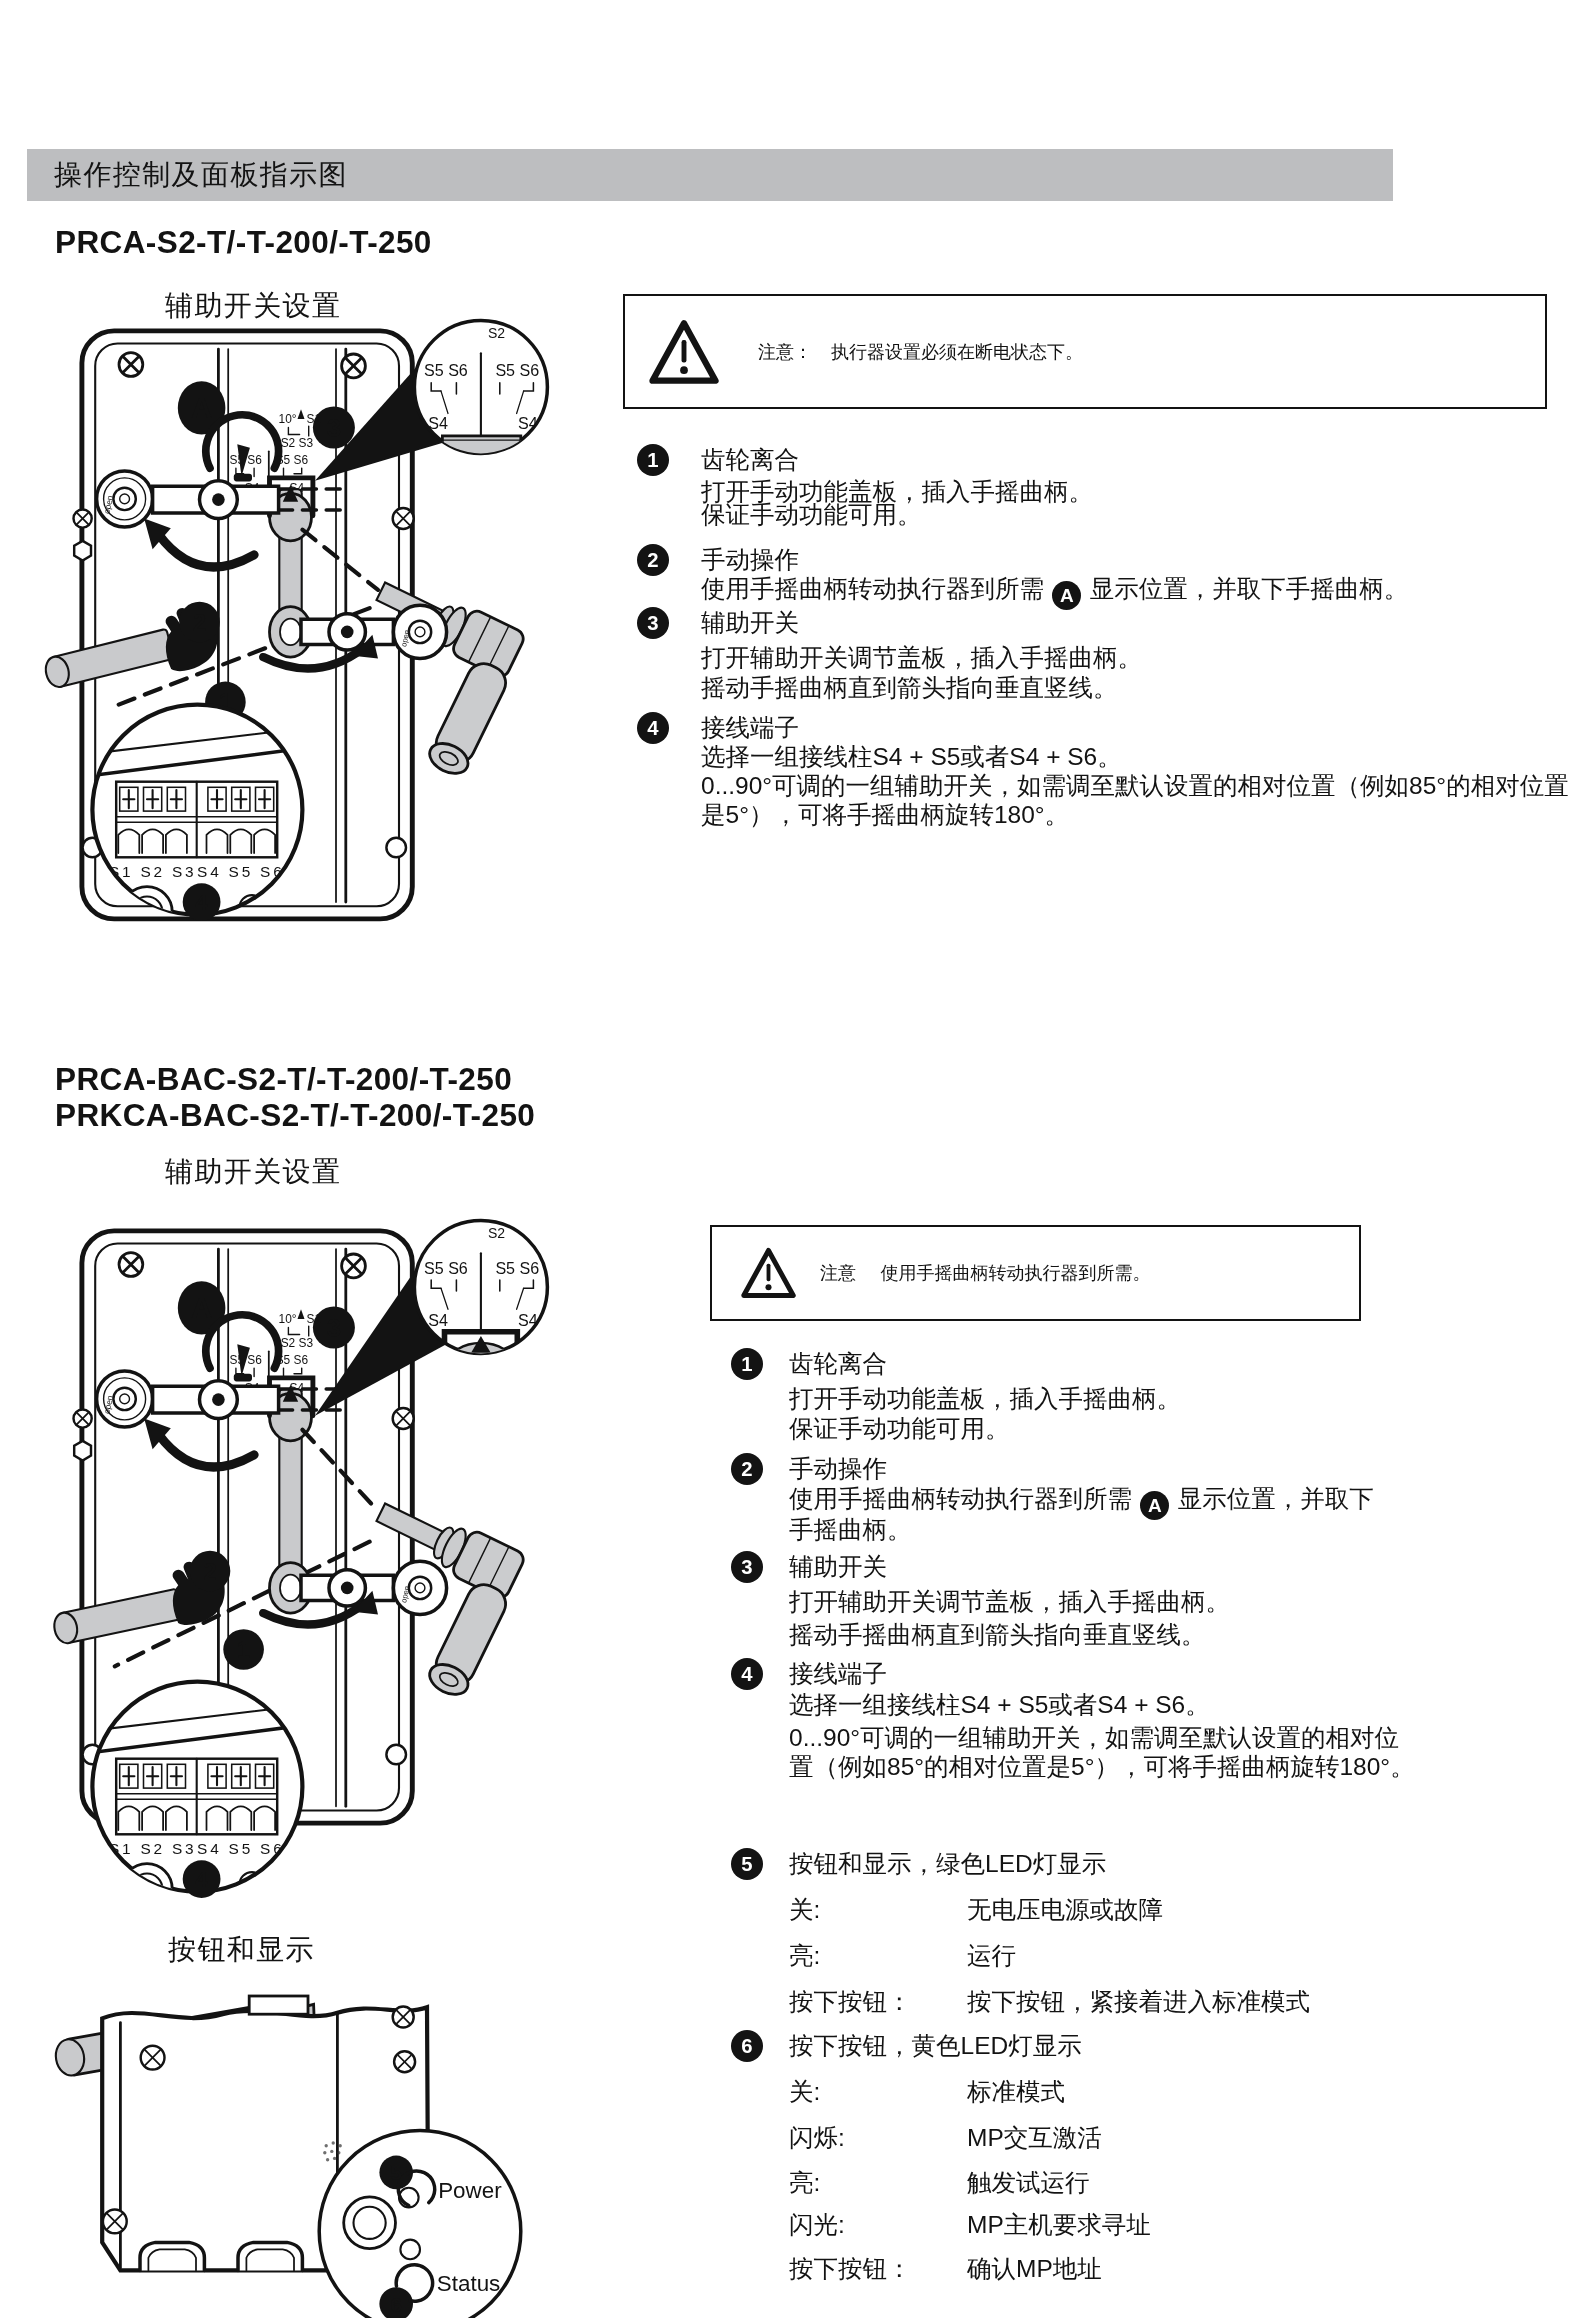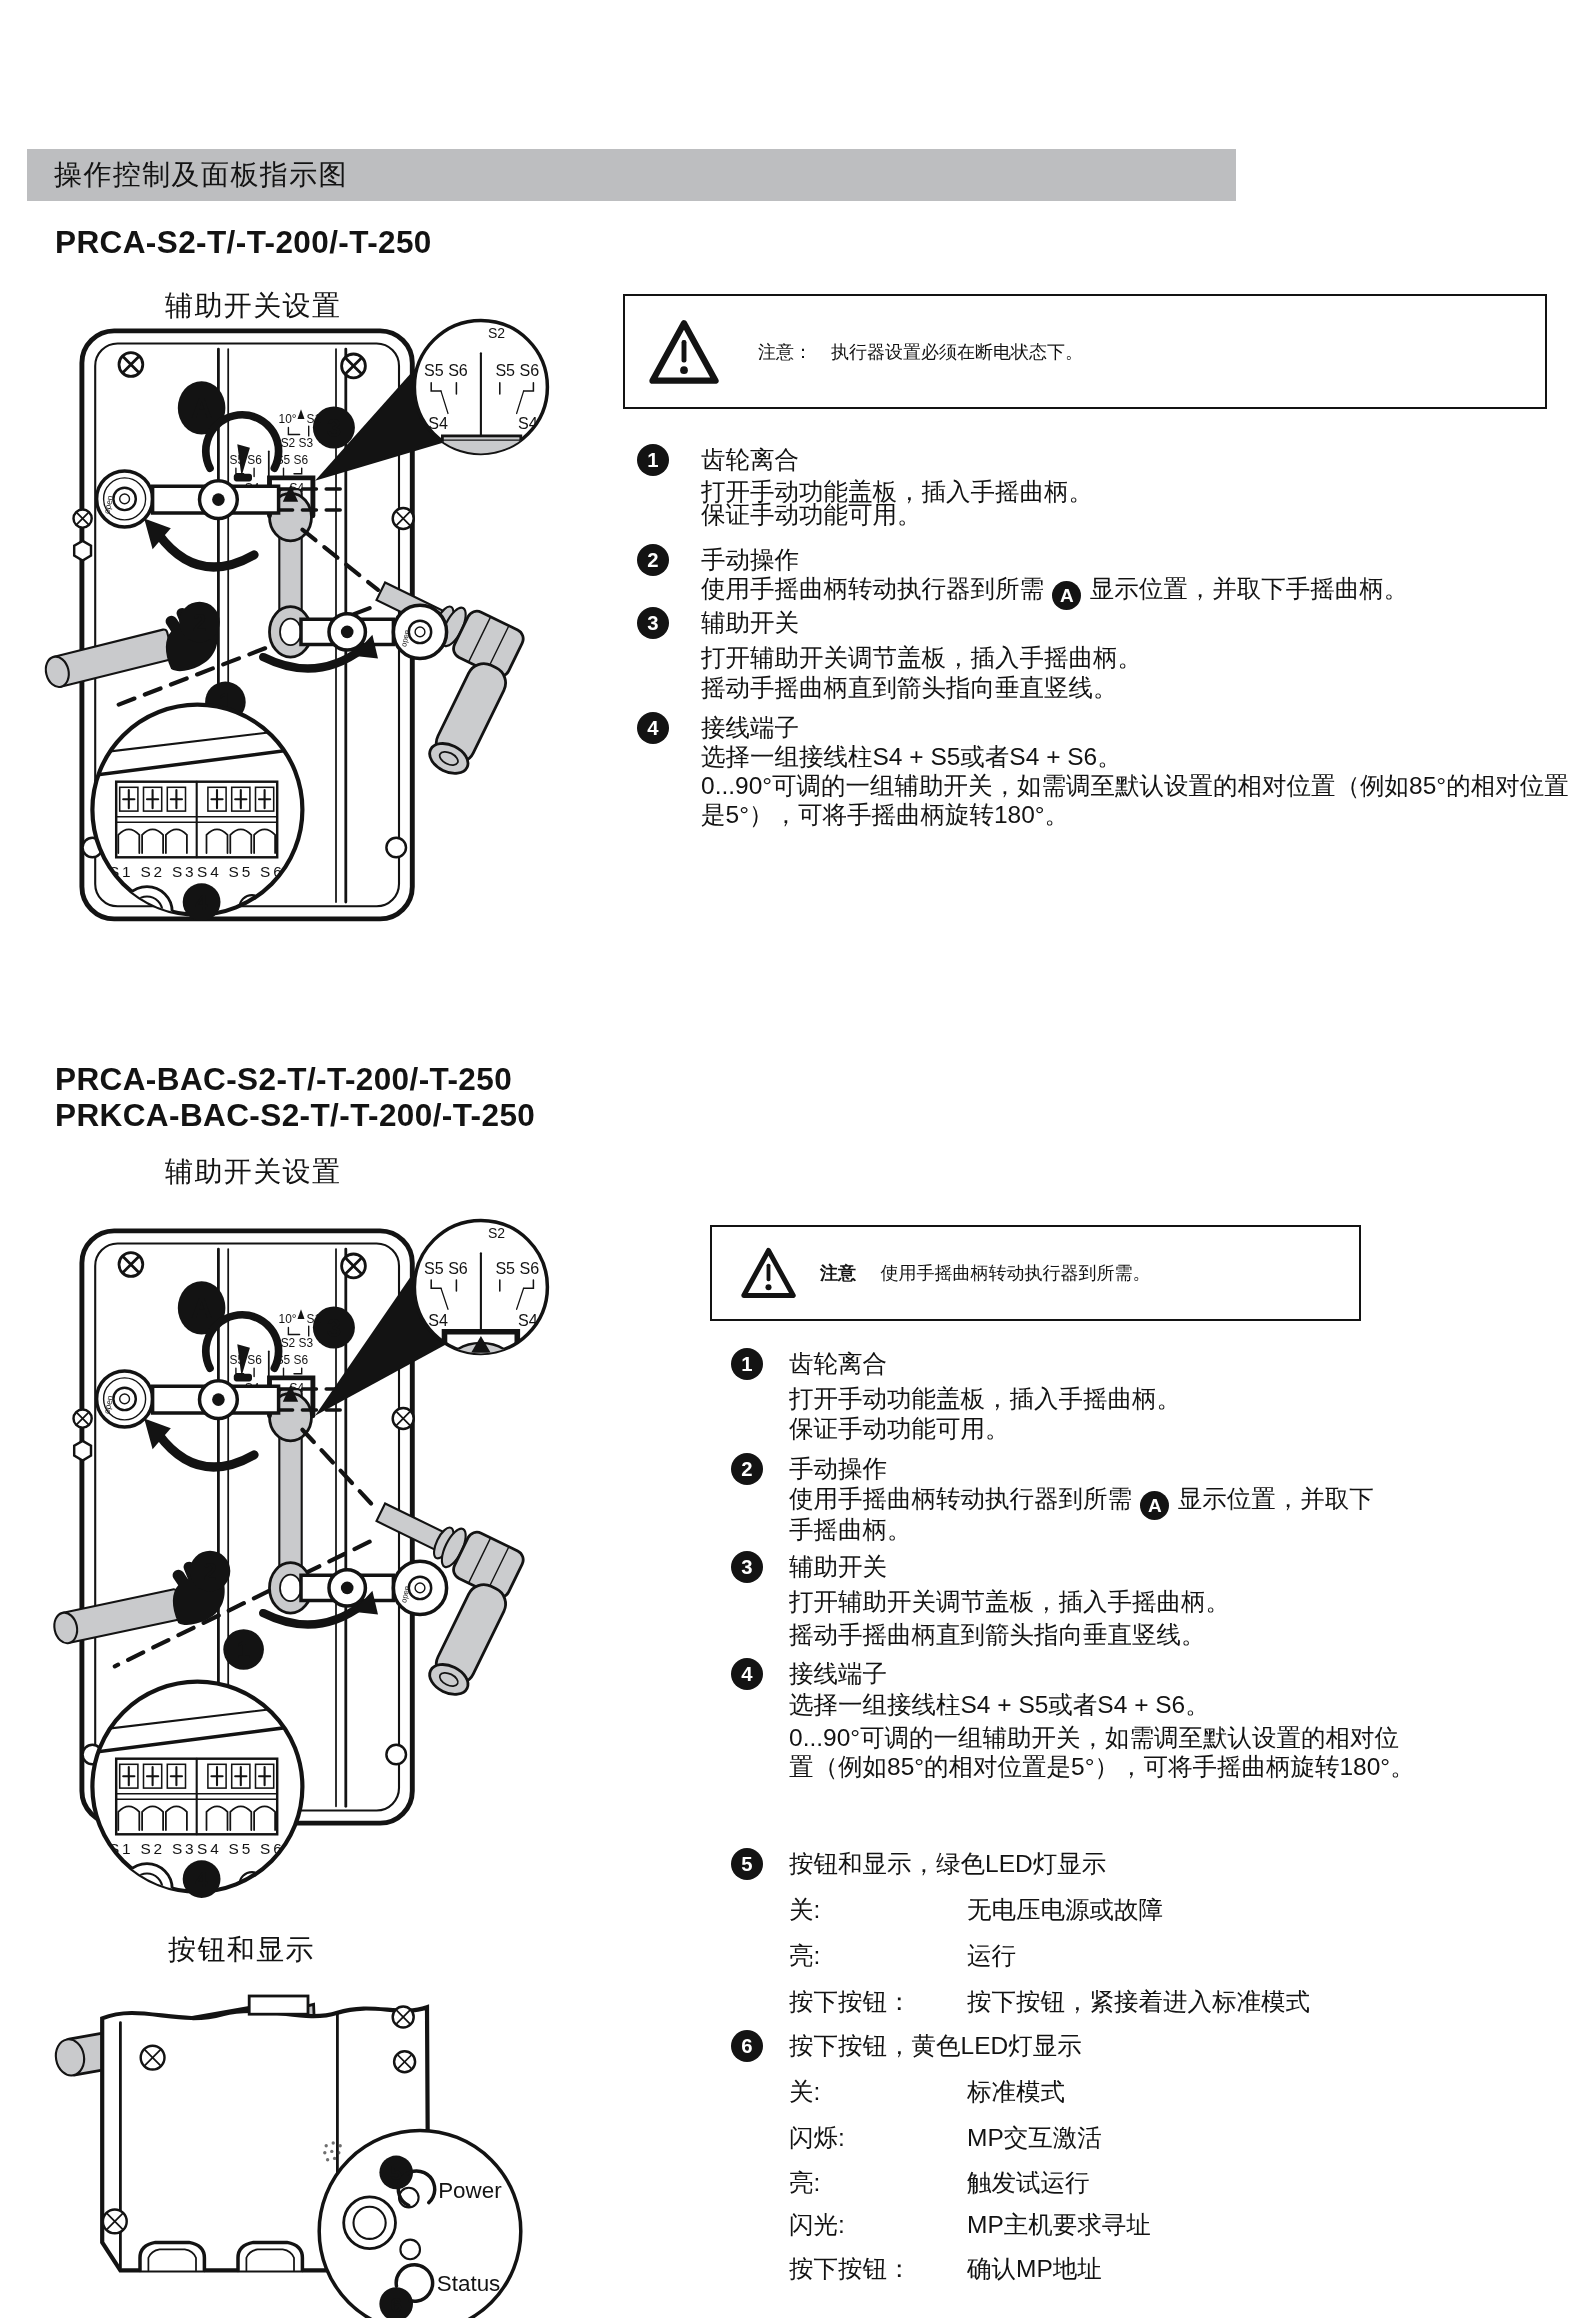--- a/index.html
+++ b/index.html
@@ -2,29 +2,29 @@
 <html style="font-size:11.2px"><head>
 <meta charset="utf-8">
 <style>
   html,body{margin:0;padding:0;}
   body{
     width:1595px;height:2319px;position:relative;background:#ffffff;
     font-family:"Liberation Sans","DejaVu Sans",sans-serif;color:#131313;
     overflow:hidden;
   }
   .header-bar{
-    position:absolute;left:27px;top:149px;width:1209px;height:52px;
+    position:absolute;left:27px;top:149px;width:1366px;height:52px;
     background:#bdbec0;display:flex;align-items:center;
   }
   .header-bar span{font-size:28px;margin-left:27px;letter-spacing:1.4px;}
   .model-title{position:absolute;left:55px;font-size:31.5px;font-weight:bold;white-space:nowrap;letter-spacing:0.4px;}
   .sub-label{position:absolute;left:165px;font-size:28px;white-space:nowrap;letter-spacing:1.4px;text-align:center;}
   .warnbox{position:absolute;border:2.8px solid #131313;background:#fff;display:flex;align-items:center;}
   .warnbox .wtext{font-size:18px;white-space:nowrap;}
-  .warnbox .wbold{font-weight:bold;}
+  .warnbox .wbold{font-weight:normal;}
   .nbadge{
     position:absolute;width:32px;height:32px;border-radius:50%;background:#131313;
     color:#fff;font-size:20.3px;font-weight:bold;display:flex;align-items:center;justify-content:center;
   }
   .line{position:absolute;height:32px;line-height:32px;font-size:24.5px;white-space:nowrap;}
   .kcol{position:absolute;height:32px;line-height:32px;font-size:24.5px;white-space:nowrap;}
   .abadge{
     display:inline-block;width:29px;height:29px;border-radius:50%;background:#131313;color:#fff;
     font-size:19px;font-weight:bold;text-align:center;line-height:29px;margin:0 8.4px;vertical-align:-4.9px;
   }

